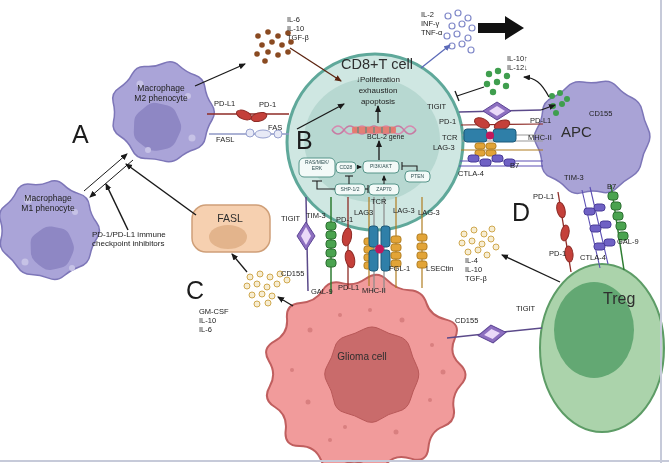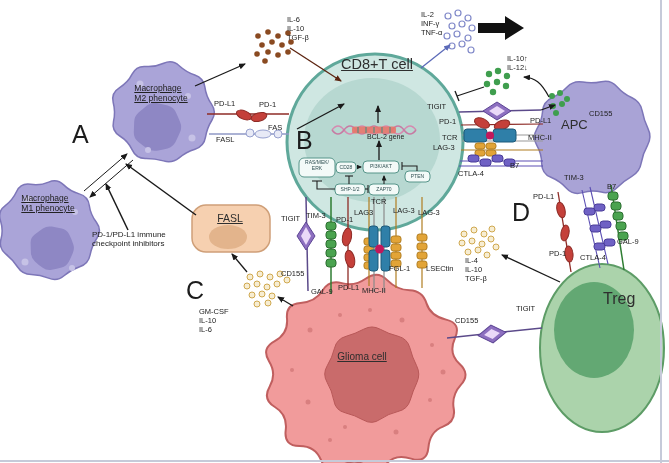--- a/index.html
+++ b/index.html
@@ -1,20 +1,20 @@
 <!DOCTYPE html>
 <html><head>
 <meta charset="utf-8">
 <style>
   html,body{margin:0;padding:0;background:#fff;}
   .stage{position:relative;width:669px;height:463px;background:#fff;overflow:hidden;
          font-family:"Liberation Sans", sans-serif;}
   svg.art{position:absolute;left:0;top:0;}
   .lbl{position:absolute;font-size:7.5px;line-height:1.18;color:#222;white-space:pre-line;}
-  .c{transform:translateX(-50%);text-decoration:underline;}
+  .c{transform:translateX(-50%);text-align:center;}
   .letter{position:absolute;font-size:25px;color:#1c1c1c;font-weight:400;}
   .title{position:absolute;color:#2e2e2e;}
   .boxlbl{position:absolute;font-size:5px;line-height:1.12;color:#2f4f52;text-align:center;white-space:pre-line;}
   .edge-r{position:absolute;top:0;left:660px;width:2px;height:463px;background:#c6cad9;}
   .edge-b{position:absolute;left:0;top:460px;width:669px;height:2px;background:#c6cad9;}
 </style>
 </head>
 <body>
 
 <div class="stage">
@@ -340,21 +340,24 @@
 <span class="letter" style="left:72px;top:120px">A</span>
 <span class="letter" style="left:296px;top:126px">B</span>
 <span class="letter" style="left:186px;top:276px">C</span>
 <span class="letter" style="left:512px;top:198px">D</span>
 
 <span class="lbl c" style="left:161px;top:83px;font-size:8.5px">Macrophage
 M2 phenocyte</span>
 <span class="lbl c" style="left:48px;top:193px;font-size:8.5px">Macrophage
 M1 phenocyte</span>
 <span class="title c" style="left:377px;top:56px;font-size:14.5px">CD8+T cell</span>
-<span class="title" style="left:561px;top:117px;font-size:13px">APC</span>
+<span class="lbl c" style="left:378px;top:75px;font-size:8px;line-height:1.35">↓Poliferation
+exhaustion
+apoptosis</span>
+<span class="title" style="left:561px;top:123px;font-size:15px">APC</span>
 <span class="title" style="left:603px;top:290px;font-size:16px">Treg</span>
 <span class="title c" style="left:362px;top:351px;font-size:10px">Glioma cell</span>
 <span class="title c" style="left:230px;top:212px;font-size:10.5px">FASL</span>
 
 <span class="lbl" style="left:287px;top:16px">IL-6
 IL-10
 TGF-β</span>
 <span class="lbl" style="left:421px;top:11px">IL-2
 INF-γ
 TNF-α</span>

